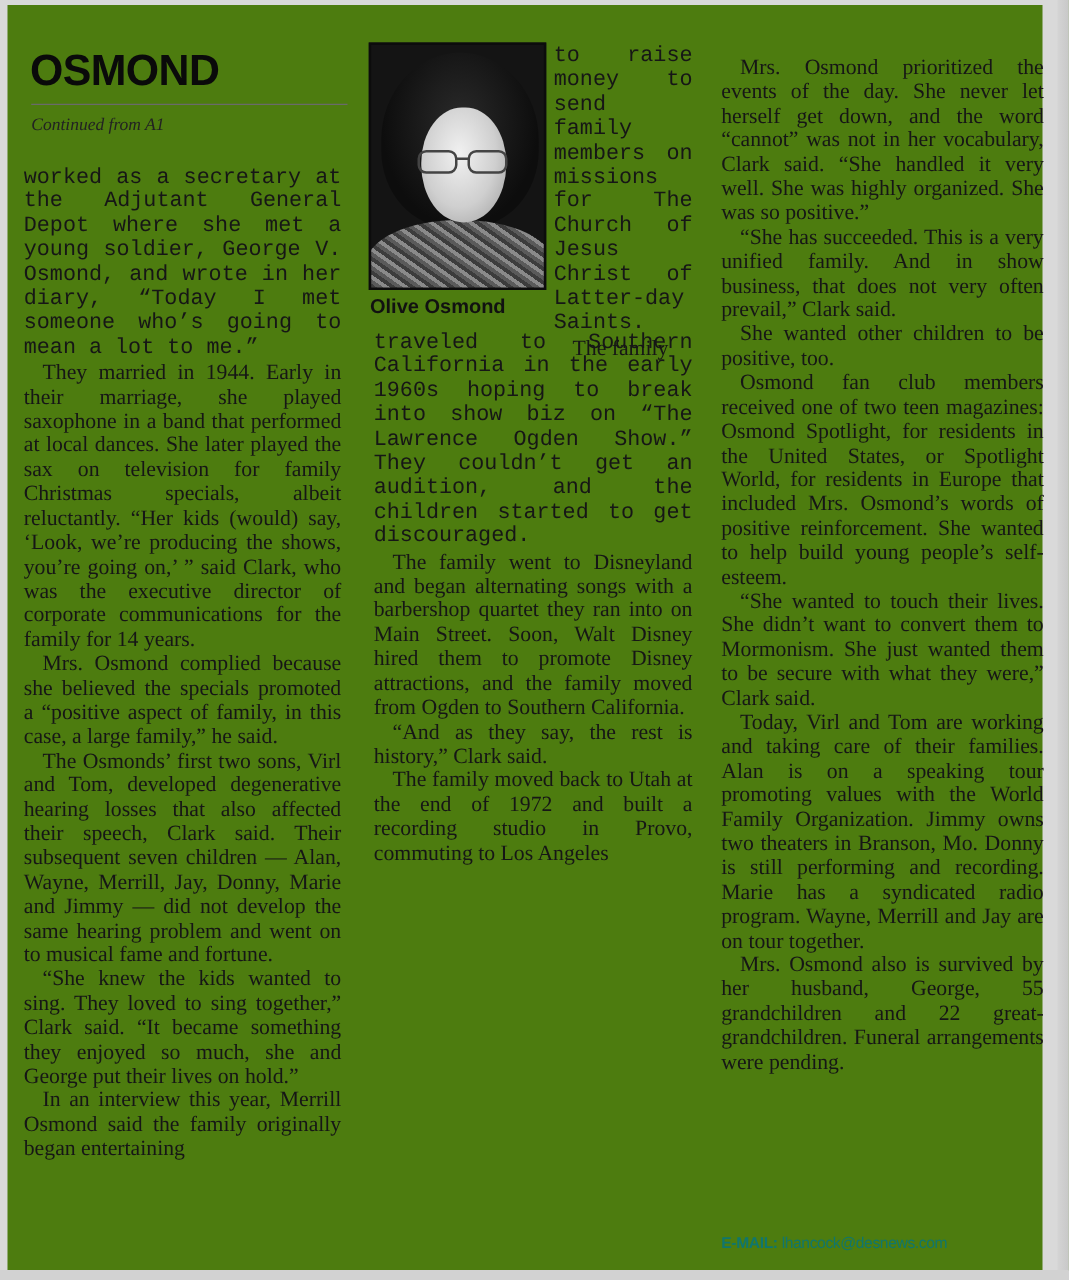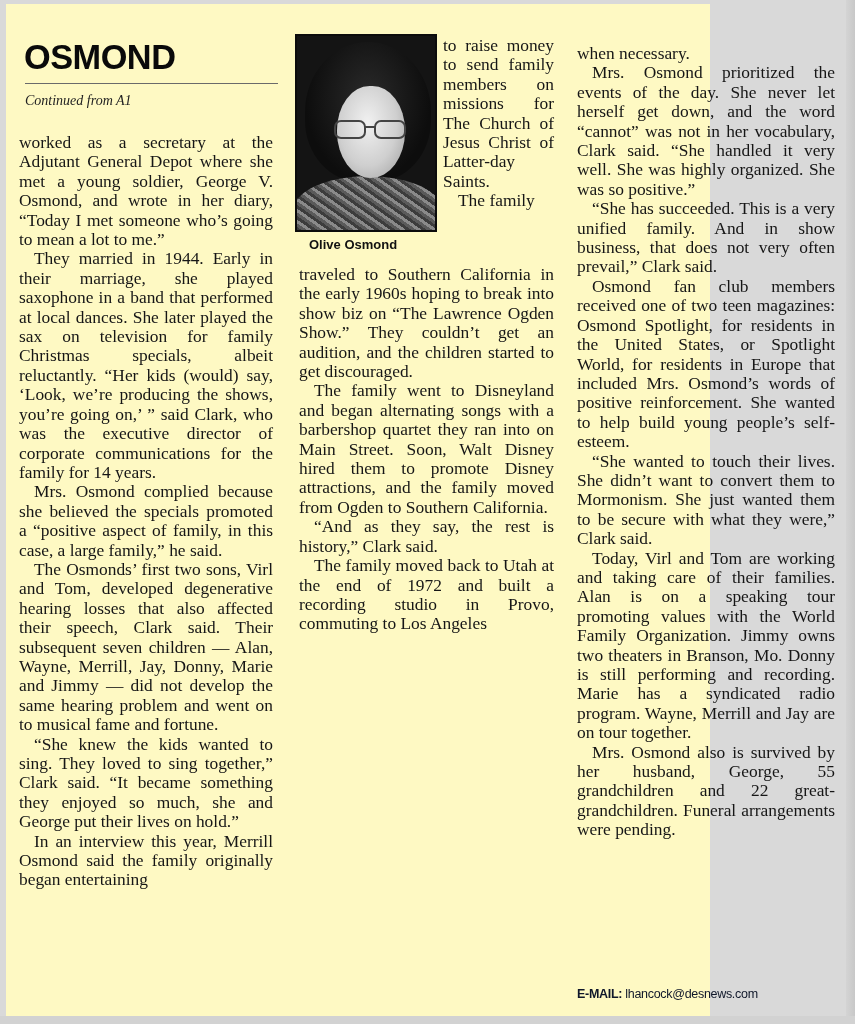--- a/index.html
+++ b/index.html
@@ -6,40 +6,40 @@
   html, body { width: 855px; height: 1024px; overflow: hidden; }
   body {
     background: #d9d9d9;
     position: relative;
     font-family: "Liberation Serif", "DejaVu Serif", serif;
     color: #161616;
   }
   .page {
     position: absolute;
     left: 6px; top: 4px;
-    width: 704px; height: 1012px;
-    background: #fef9c3;
+    width: 828px; height: 1012px;
+    background: #4d7c0f;
   }
   .edge-right {
     position: absolute; left: 846px; top: 0; width: 9px; height: 1024px;
     background: linear-gradient(90deg, #d4d4d4, #c8c8c8);
   }
   .edge-bottom {
     position: absolute; left: 0; top: 1016px; width: 855px; height: 8px;
     background: #d2d2d2;
   }
   .col {
     position: absolute;
     font-size: 17.4px;
     line-height: 19.4px;
     text-align: justify;
     hyphens: none;
   }
   .col p { text-indent: 15px; }
-  .col p.noindent { text-indent: 0; }
+  .col p.noindent { text-indent: 0; font-family: Liberation Mono, monospace; }
 
   .headline {
     position: absolute; left: 18px; top: 34px;
     font-family: "Liberation Sans", "DejaVu Sans", sans-serif;
     font-weight: 900; font-size: 35px; letter-spacing: -0.5px;
     color: #0a0a0a; line-height: 38px;
     transform: scaleX(0.98); transform-origin: left;
   }
   .rule {
     position: absolute; left: 19px; top: 79px; width: 253px; height: 1px;
@@ -73,28 +73,28 @@
   }
   .photo .glasses {
     position: absolute; left: 32px; top: 82px; width: 84px; height: 24px;
   }
   .photo .shoulders {
     position: absolute; left: -4px; top: 140px; width: 150px; height: 70px;
     border-radius: 50% 50% 0 0;
     background: repeating-linear-gradient(35deg, #5a5a5a 0 3px, #8a8a8a 3px 6px, #3c3c3c 6px 9px);
   }
   .caption {
-    position: absolute; left: 309px; top: 237px;
+    position: absolute; left: 296px; top: 237px;
     font-family: "Liberation Sans", "DejaVu Sans", sans-serif;
-    font-weight: bold; font-size: 13px; color: #111; text-align: right;
+    font-weight: bold; font-size: 16px; color: #111; text-align: right;
   }
   .email {
     position: absolute; left: 577px; top: 987px;
     font-family: "Liberation Sans", "DejaVu Sans", sans-serif;
-    font-size: 12.5px; color: #0f172a; letter-spacing: -0.3px;
+    font-size: 12.5px; color: #0f766e; letter-spacing: -0.3px;
   }
   .email .lbl { font-weight: 900; }
   .col2top-wide p { text-align: justify; text-align-last: justify; }
   .col2top-wide p.last { text-align-last: left; }
 </style>
 </head>
 <body>
 
 <div class="page">
   <div class="headline">OSMOND</div>
@@ -129,23 +129,23 @@
 </div>
 
 <div class="col" id="col2">
   <p class="noindent">traveled to Southern California in the early 1960s hoping to break into show biz on “The Lawrence Ogden Show.” They couldn’t get an audition, and the children started to get discouraged.</p>
   <p>The family went to Disneyland and began alternating songs with a barbershop quartet they ran into on Main Street. Soon, Walt Disney hired them to promote Disney attractions, and the family moved from Ogden to Southern California.</p>
   <p>“And as they say, the rest is history,” Clark said.</p>
   <p>The family moved back to Utah at the end of 1972 and built a recording studio in Provo, commuting to Los Angeles</p>
 </div>
 
 <div class="col" id="col3">
-  <p class="noindent">when necessary.</p>
   <p>Mrs. Osmond prioritized the events of the day. She never let herself get down, and the word “cannot” was not in her vocabulary, Clark said. “She handled it very well. She was highly organized. She was so positive.”</p>
   <p>“She has succeeded. This is a very unified family. And in show business, that does not very often prevail,” Clark said.</p>
+  <p>She wanted other children to be positive, too.</p>
   <p>Osmond fan club members received one of two teen magazines: Osmond Spotlight, for residents in the United States, or Spotlight World, for residents in Europe that included Mrs. Osmond’s words of positive reinforcement. She wanted to help build young people’s self-esteem.</p>
   <p>“She wanted to touch their lives. She didn’t want to convert them to Mormonism. She just wanted them to be secure with what they were,” Clark said.</p>
   <p>Today, Virl and Tom are working and taking care of their families. Alan is on a speaking tour promoting values with the World Family Organization. Jimmy owns two theaters in Branson, Mo. Donny is still performing and recording. Marie has a syndicated radio program. Wayne, Merrill and Jay are on tour together.</p>
   <p>Mrs. Osmond also is survived by her husband, George, 55 grandchildren and 22 great-grandchildren. Funeral arrangements were pending.</p>
 </div>
 
 <div class="email">
   <span class="lbl">E-MAIL:</span>
   <span>lhancock@desnews.com</span>
 </div>

